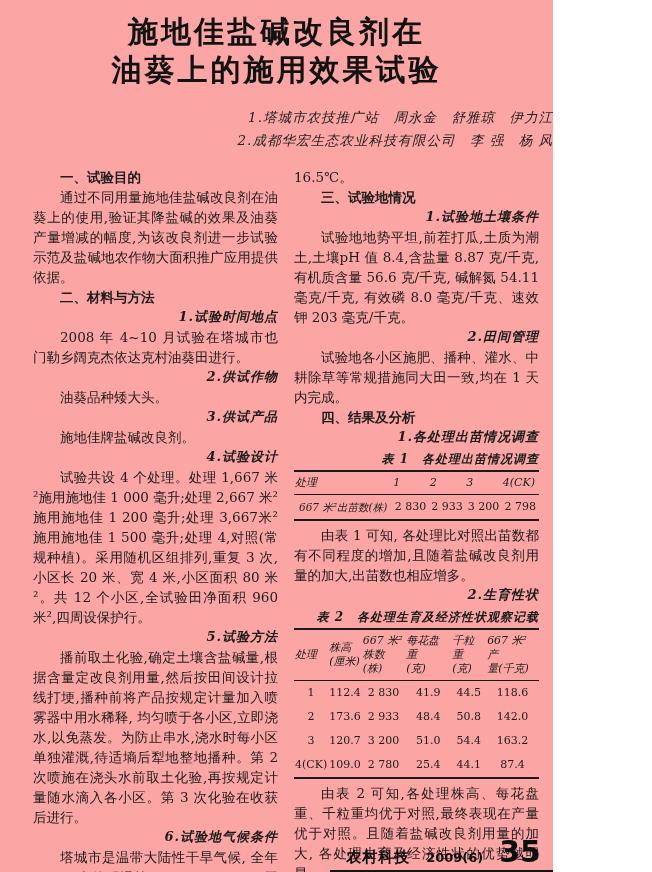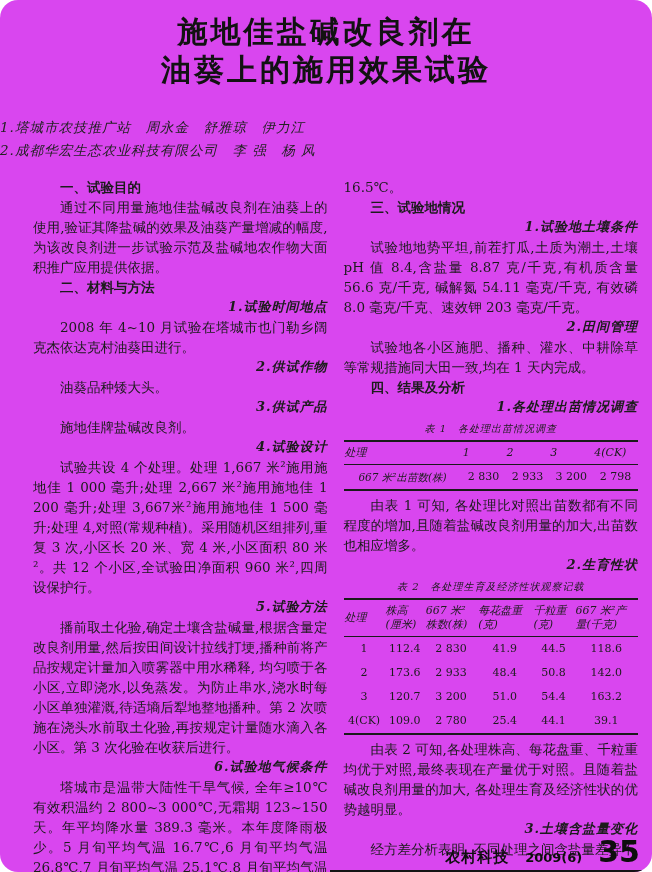--- a/index.html
+++ b/index.html
@@ -1,34 +1,33 @@
 <!DOCTYPE html>
 <html><head>
 <meta charset="utf-8">
 <style>
   html,body { margin:0; padding:0; background:#ffffff; }
   .page {
     position:relative;
-    width:652px; height:872px;
-    background:#d946ef;
+    width:553px; height:872px;
+    background:#fca5a5;
     color:#1c1c1c;
     font-family:"DejaVu Serif", serif;
     overflow:hidden;
-    border-radius:18px;
   }
   .title {
     margin:0; padding-top:13px;
     text-align:center;
     font-family:"DejaVu Sans", sans-serif;
     font-weight:bold;
     font-size:30px; line-height:38px;
     letter-spacing:3px;
     color:#121212;
   }
-  .authors { margin-top:27px; text-align:left; }
+  .authors { margin-top:17px; text-align:right; }
   .author-line {
     font-size:13.5px; line-height:23px;
     font-style:italic; letter-spacing:1px;
     color:#222;
   }
   .columns {
     display:flex; gap:16px;
     padding:15px 14px 0 33px;
   }
   .col { flex:1; min-width:0; font-size:13.5px; line-height:20px; text-align:justify; }
@@ -39,22 +38,22 @@
     text-indent:2em; text-align:left;
   }
   .sub-heading {
     margin:0; font-style:italic; font-size:13px; line-height:20px;
     text-indent:2em; text-align:right; letter-spacing:1px;
   }
   .para { margin:0; text-indent:2em; }
   .para.cont { text-indent:0; }
   .tbl-caption {
     margin:3px 0 2px; text-indent:0;
-    text-align:center; font-style:italic; font-weight:normal;
-    font-size:10px; line-height:18px; letter-spacing:1px;
+    text-align:right; font-style:italic; font-weight:bold;
+    font-size:12px; line-height:18px; letter-spacing:1px;
   }
   table {
     width:100%; border-collapse:collapse;
     font-size:11px; line-height:14px;
     margin:2px 0 4px;
     border-top:2px solid #1a1a1a;
     border-bottom:2px solid #1a1a1a;
   }
   thead th {
     border-bottom:1.5px solid #1a1a1a;
@@ -185,21 +184,21 @@
               <td>51.0</td>
               <td>54.4</td>
               <td>163.2</td>
             </tr>
             <tr>
               <td>4(CK)</td>
               <td>109.0</td>
               <td>2 780</td>
               <td>25.4</td>
               <td>44.1</td>
-              <td>39.1</td>
+              <td>87.4</td>
             </tr>
           </tbody>
         </table>
       <p class="para">由表 2 可知,各处理株高、每花盘重、千粒重均优于对照,最终表现在产量优于对照。且随着盐碱改良剂用量的加大, 各处理生育及经济性状的优势越明显。</p>
       <h3 class="sub-heading">3.土壤含盐量变化</h3>
       <p class="para">经方差分析表明, 不同处理之间含盐量差异不</p>
     </div>
 
   </div>
 

